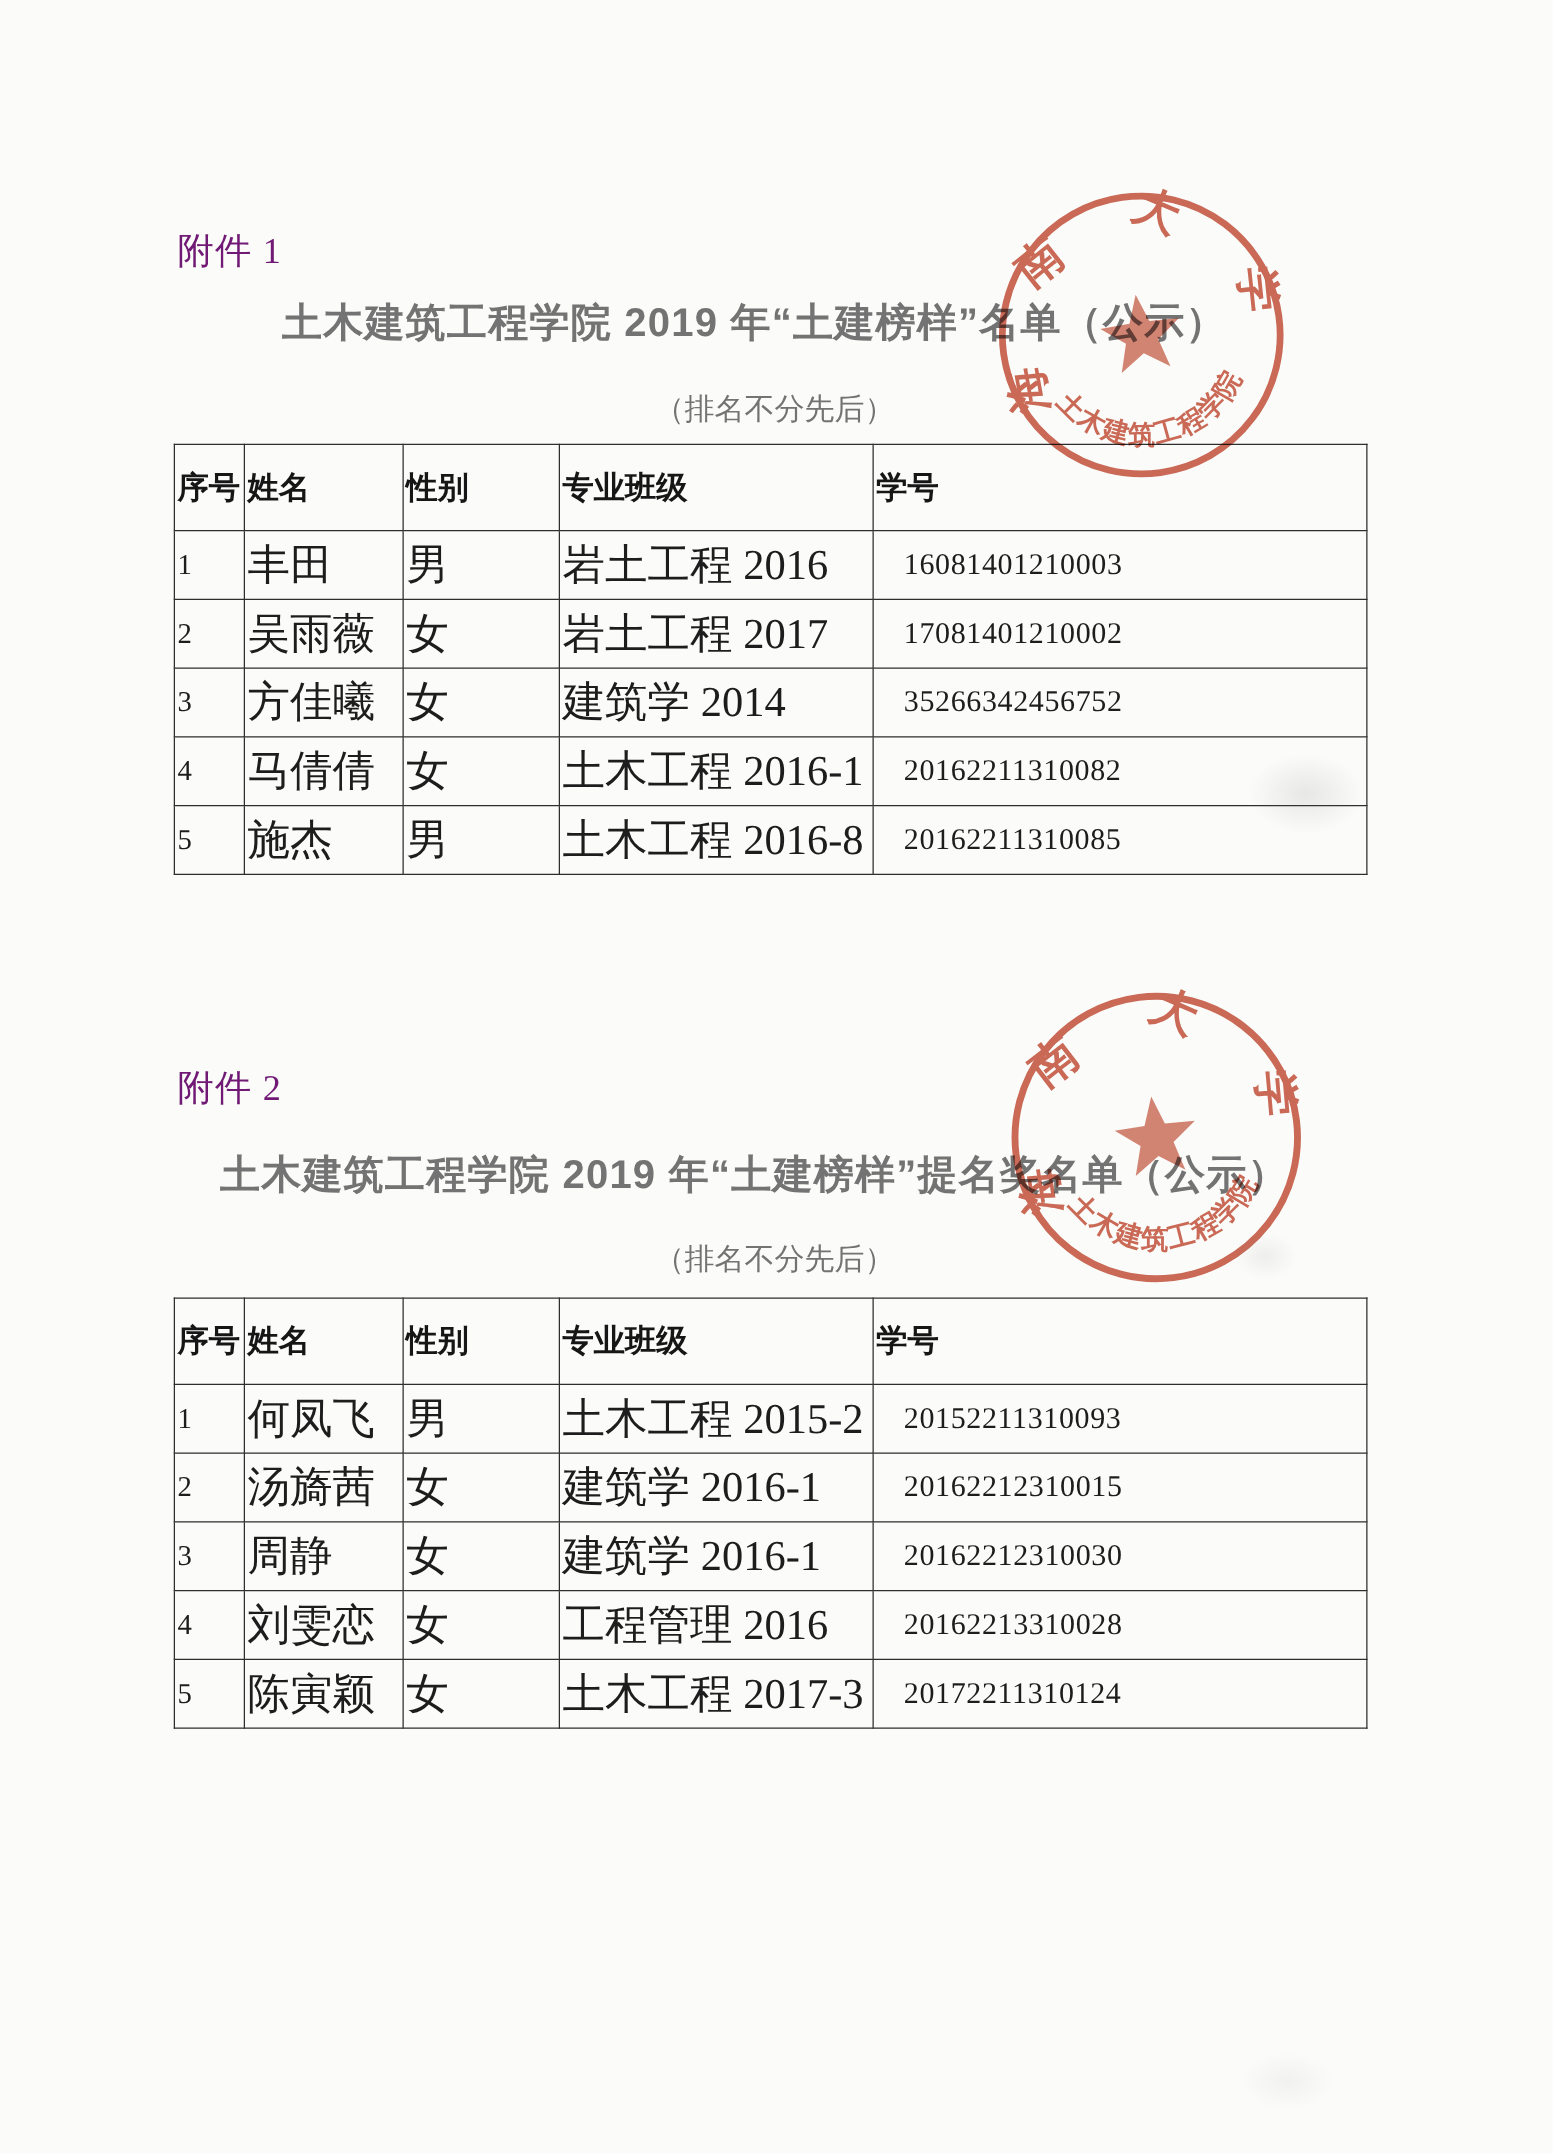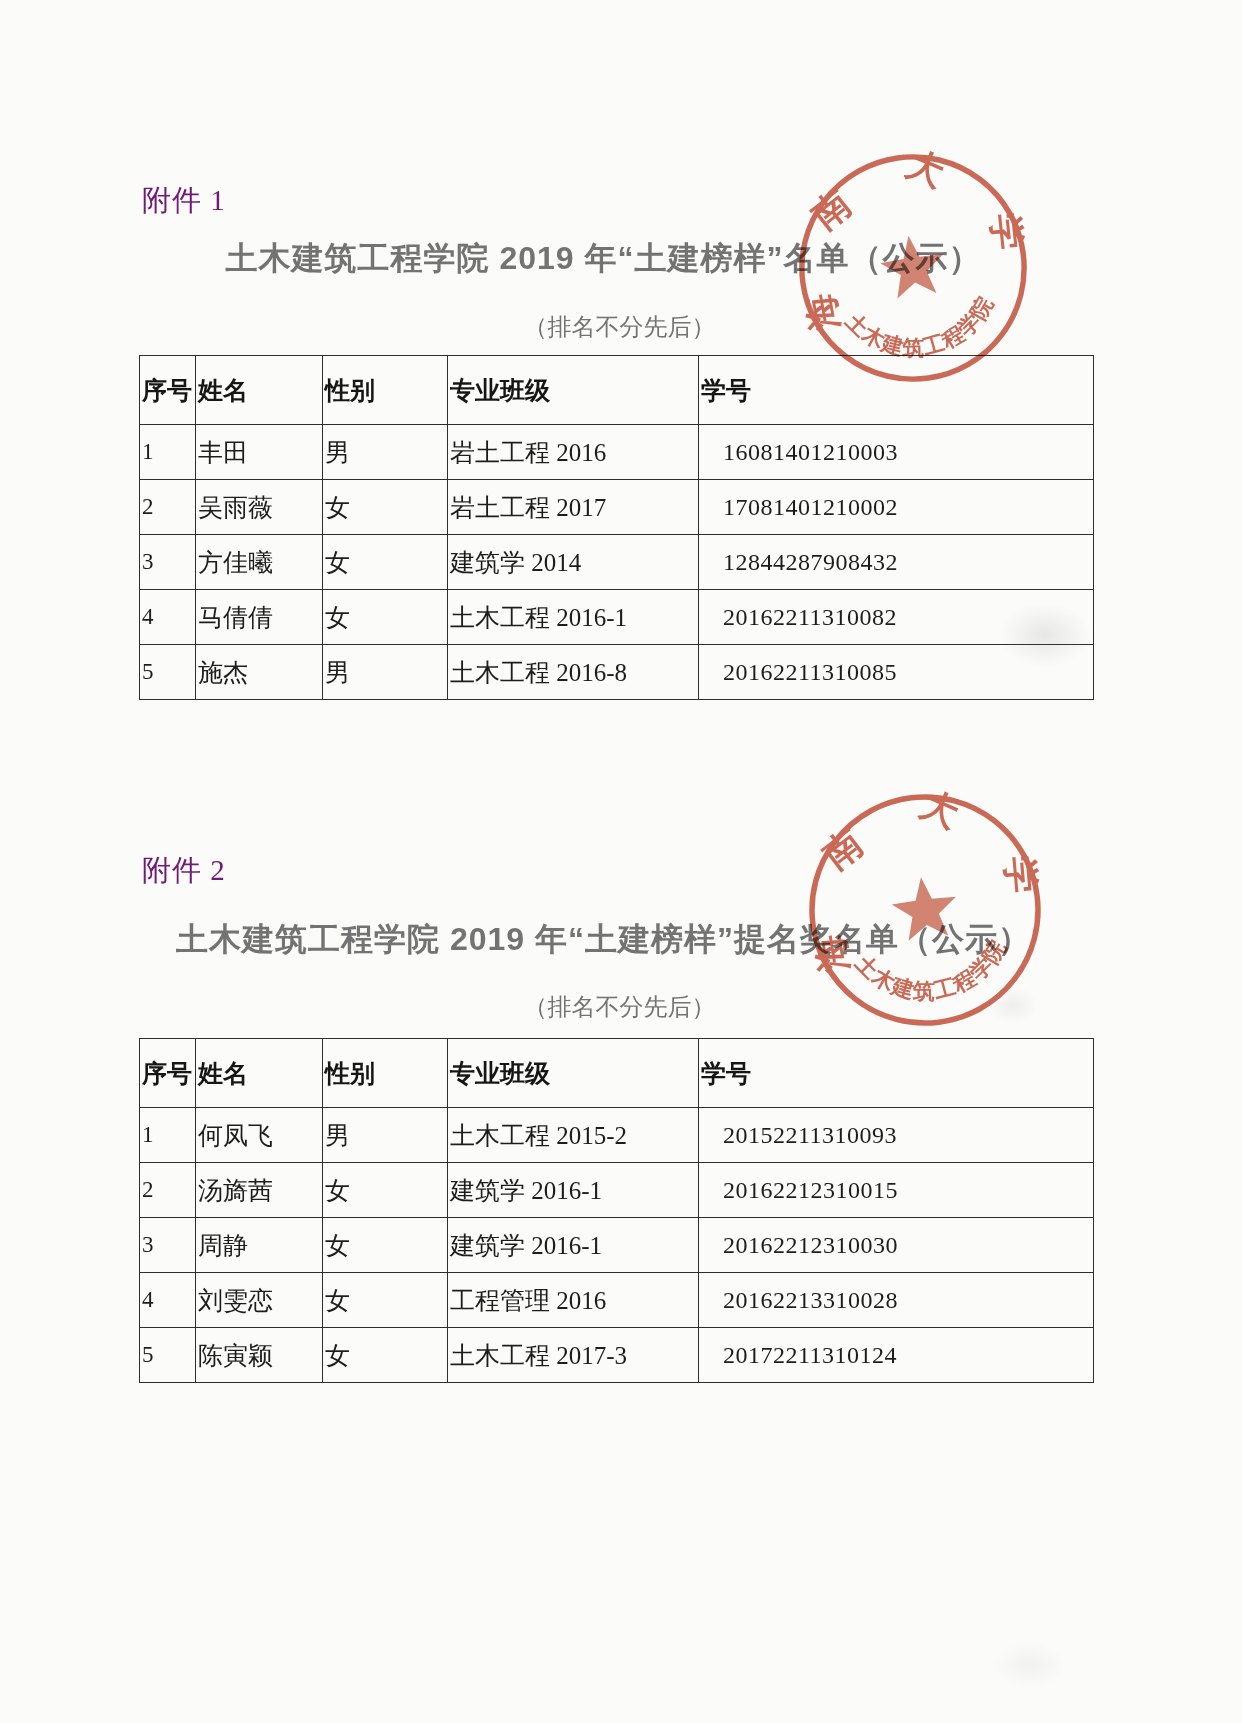--- a/index.html
+++ b/index.html
@@ -66,21 +66,21 @@
   table.roster thead tr{height:69px;}
   table.roster tbody tr{height:55px;}
   table.roster th{
     font-family:"Liberation Sans", sans-serif;
     font-weight:600;
     font-size:25px;
     color:#161616;
     line-height:1.15;
   }
   table.roster td{
-    font-size:25px;
+    font-size:34px;
     color:#1d1d1d;
   }
   table.roster td.c0{font-size:23px;}
   table.roster td.c4{font-size:24px;letter-spacing:.5px;padding-left:24px;}
   .c0{width:51px;}
   .c1{width:122px;}
   .c2{width:120px;}
   .c3{width:246px;}
   .c4{width:390px;}
 
@@ -143,21 +143,21 @@
         <td class="c1">吴雨薇</td>
         <td class="c2">女</td>
         <td class="c3">岩土工程 2017</td>
         <td class="c4">17081401210002</td>
       </tr>
       <tr>
         <td class="c0">3</td>
         <td class="c1">方佳曦</td>
         <td class="c2">女</td>
         <td class="c3">建筑学 2014</td>
-        <td class="c4">12844287908432</td>
+        <td class="c4">35266342456752</td>
       </tr>
       <tr>
         <td class="c0">4</td>
         <td class="c1">马倩倩</td>
         <td class="c2">女</td>
         <td class="c3">土木工程 2016-1</td>
         <td class="c4">20162211310082</td>
       </tr>
       <tr>
         <td class="c0">5</td>

